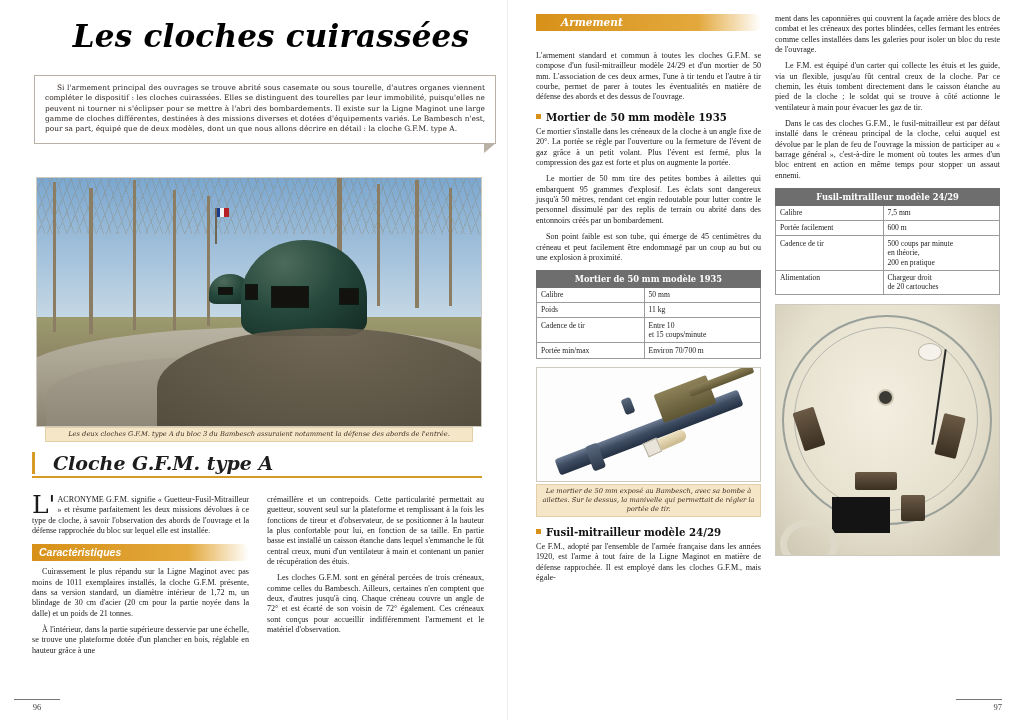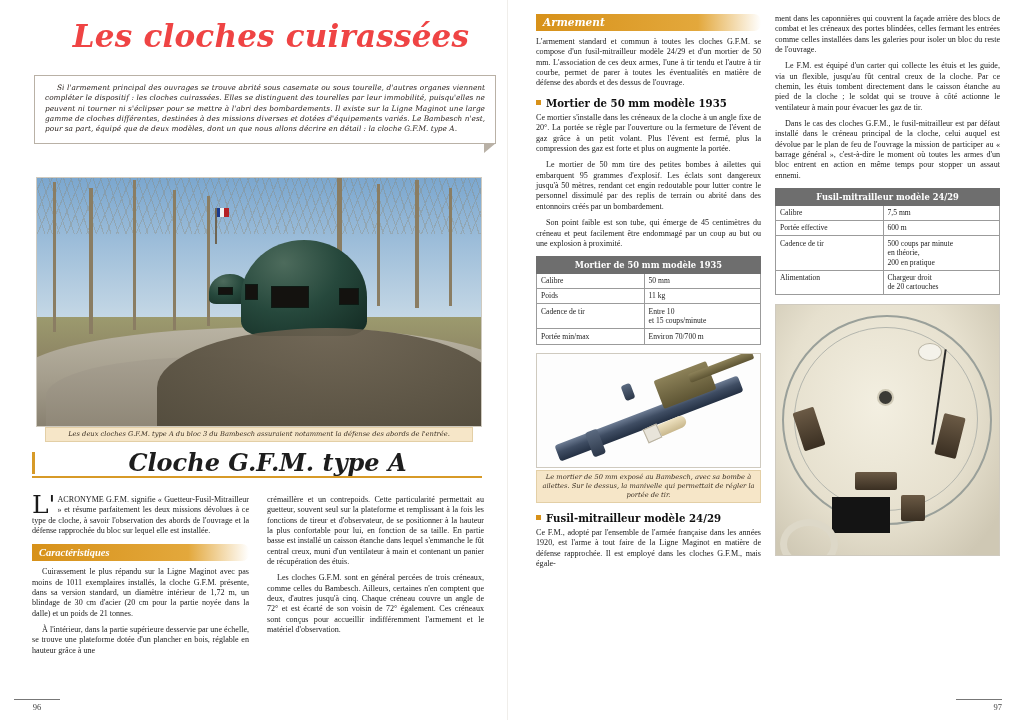--- a/index.html
+++ b/index.html
@@ -19,28 +19,28 @@
   
   .body-col{font-size:8.1px;line-height:10.35px;text-align:justify;
             font-family:"Liberation Serif", serif;}
   .body-col p{margin:0 0 6px 0;text-indent:10px;}
   .body-col p.noindent{text-indent:0;}
 
   
   .title{
     position:absolute;left:0;top:18px;width:542px;text-align:center;
     font-family:"DejaVu Serif", serif;
-    font-style:italic;font-weight:700;font-size:31px;color:#ef4444;
+    font-style:italic;font-weight:700;font-size:31px;color:#000000;
     letter-spacing:.2px;
   }
   .chapo{
     position:absolute;left:34px;top:75px;width:440px;
     border:1px solid #b9b1a6;background:#ffffff;
     padding:7px 10px 9px 10px;
-    font-family:"DejaVu Serif", serif;font-style:italic;
+    font-family:"DejaVu Serif", serif;
     font-size:7.4px;line-height:10.3px;color:#2d2520;text-align:justify;
   }
   .chapo p{margin:0;text-indent:12px;}
   .chapo:after{
     content:"";position:absolute;right:-1px;bottom:-10px;
     border-left:12px solid #b9b1a6;border-bottom:10px solid transparent;
   }
 
   .photo-main{
     position:absolute;left:36px;top:177px;width:444px;height:248px;
@@ -51,46 +51,46 @@
     font-family:"DejaVu Serif", serif;font-style:italic;
     font-size:6.7px;line-height:9px;color:#3a2f23;text-align:center;
     padding:2px 4px;box-sizing:border-box;
   }
   #caption-main{left:45px;top:427px;width:428px;}
 
   .h2-wrap{position:absolute;left:32px;top:452px;width:450px;}
   .h2-rule{height:2px;background:#d79a27;width:100%;margin-top:2px;}
   .h2{
     font-family:"DejaVu Serif", serif;font-style:italic;font-weight:700;
-    font-size:24px;color:#1d1d1d;padding-left:18px;
-    border-left:3px solid #d79a27;line-height:22px;text-align:center;
+    font-size:19px;color:#1d1d1d;padding-left:18px;
+    border-left:3px solid #d79a27;line-height:22px;
   }
   .cols-left{position:absolute;left:32px;top:495px;width:452px;
              display:flex;gap:18px;}
   .col{width:217px;}
   .dropcap:first-letter{
     float:left;font-size:25px;line-height:19px;padding-right:2px;
     font-family:"DejaVu Serif", serif;font-weight:400;
   }
   .subhead-bar{
     margin:8px 0 6px 0;
     background:linear-gradient(to right,#d79119,#e3a83c 72%,#ffffff);
-    color:#ffffff;font-family:Liberation Serif, serif;font-style:italic;
+    color:#ffffff;font-family:Liberation Sans, sans-serif;font-style:italic;
     font-weight:700;font-size:10.5px;line-height:15px;padding:1px 0 1px 7px;
     border-radius:0 7px 7px 0;
   }
   .rcol{position:absolute;width:225px;}
   .rcol-mid{left:28px;top:0;}
   .rcol-end{left:267px;top:0;}
 
   .subhead-bar2{
     background:linear-gradient(to right,#d79119,#e3a83c 72%,#ffffff);
     color:#ffffff;font-family:"DejaVu Serif", serif;font-style:italic;
-    font-weight:700;font-size:10.5px;line-height:15px;padding:1px 0 1px 7px;
-    border-radius:0 7px 7px 0;margin-bottom:6px;
+    font-weight:700;font-size:10.5px;line-height:15px;padding:1px 0 1px 25px;
+    border-radius:0 7px 7px 0;margin-bottom:20px;
   }
   .h3{
     font-family:"DejaVu Serif", serif;font-weight:700;font-size:10.2px;
     color:#111;margin:9px 0 5px 0;display:flex;align-items:center;gap:5px;
   }
   .h3 .sq{width:5px;height:5px;background:#d79119;display:inline-block;}
 
   table.spec{border-collapse:collapse;width:100%;margin:7px 0 4px 0;
              font-size:7.6px;font-family:"Liberation Serif",serif;}
   table.spec th{
@@ -293,21 +293,21 @@
           <tr>
             <th colspan="2">Fusil-mitrailleur modèle 24/29</th>
           </tr>
         </thead>
         <tbody>
             <tr>
               <td class="k">Calibre</td>
               <td>7,5 mm</td>
             </tr>
             <tr>
-              <td class="k">Portée effective</td>
+              <td class="k">Portée facilement</td>
               <td>600 m</td>
             </tr>
             <tr>
               <td class="k">Cadence de tir</td>
               <td>500 coups par minute<br>en théorie,<br>200 en pratique</td>
             </tr>
             <tr>
               <td class="k">Alimentation</td>
               <td>Chargeur droit<br>de 20 cartouches</td>
             </tr>

